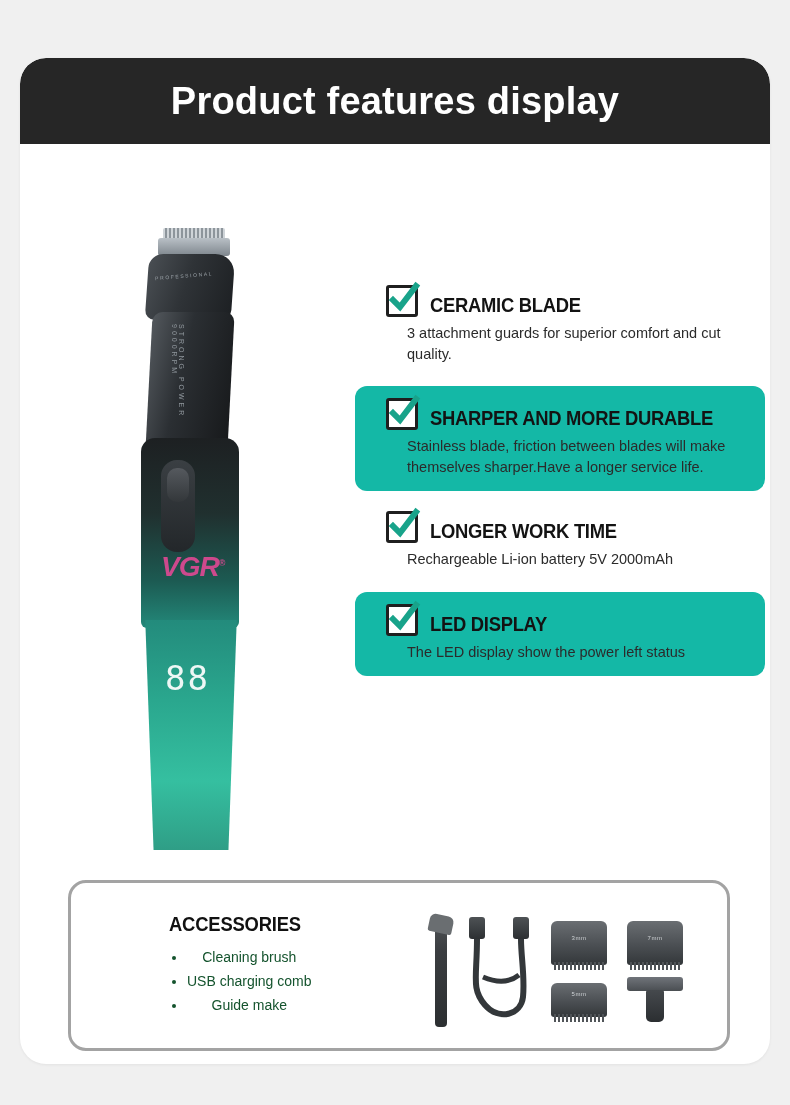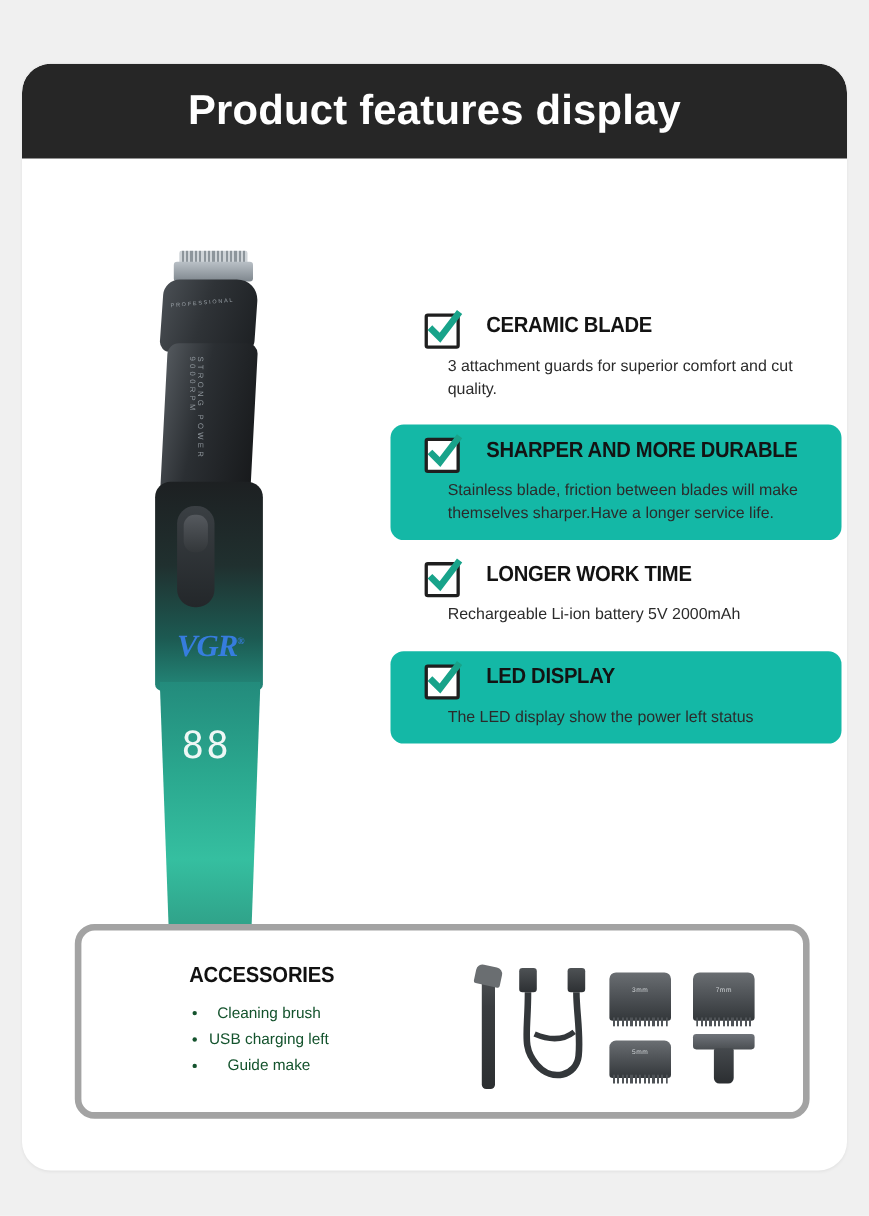--- a/index.html
+++ b/index.html
@@ -158,28 +158,27 @@
     left: 42px;
     top: 240px;
     width: 22px;
     height: 34px;
     background: linear-gradient(to bottom, #55595e, #33373a);
     border-radius: 10px;
   }
   .brand {
     position: absolute;
     left: 36px;
-    top: 344px;
-    color: #3b82f6;
+    top: 323px;
+    color: #ec4899;
     font-size: 28px;
     font-weight: bold;
     font-style: italic;
     letter-spacing: -1px;
     opacity: 0.85;
-    font-family: Liberation Serif, serif;
   }
   .brand small {
     font-size: 9px;
     vertical-align: super;
     font-style: normal;
   }
   .led {
     position: absolute;
     left: 40px;
     top: 430px;
@@ -202,22 +201,22 @@
     position: relative;
     padding: 12px 14px 14px 14px;
     margin-bottom: 8px;
     border-radius: 12px;
   }
   .feature.shaded {
     background: #14b8a6;
   }
   .feature-head {
     display: flex;
-    align-items: flex-start;
-    gap: 24px;
+    align-items: flex-end;
+    gap: 12px;
     margin-bottom: 6px;
     padding-left: 17px;
   }
   .check {
     flex: 0 0 auto;
     width: 26px;
     height: 26px;
     border: 3px solid #1f1f1f;
     border-radius: 3px;
     position: relative;
@@ -242,24 +241,24 @@
     margin-left: 38px;
     font-size: 14.5px;
     line-height: 1.42;
     color: #2b2b2b;
   }
 
   
   .accessories {
     position: absolute;
     left: 48px;
-    top: 782px;
+    top: 822px;
     width: 656px;
     height: 165px;
-    border: 6px solid #a3a3a3;
+    border: 3px solid #a3a3a3;
     border-radius: 18px;
     background: #ffffff;
   }
   .acc-title {
     position: absolute;
     left: 98px;
     top: 30px;
     font-size: 20px;
     font-weight: bold;
     color: #111111;
@@ -445,21 +444,21 @@
         </div>
         <div class="feature-desc">The LED display show the power left status</div>
       </div>
 
     </div>
 
     <div class="accessories">
       <div class="acc-title">ACCESSORIES</div>
       <ul class="acc-list">
         <li>Cleaning brush</li>
-        <li>USB charging left</li>
+        <li>USB charging comb</li>
         <li>Guide make</li>
       </ul>
 
       <div class="acc-img">
         <div class="brush"></div>
         <div class="brush-head"></div>
 
         <div class="cable">
           <div class="plug" style="left:0px; top:0px;"></div>
           <div class="plug" style="left:44px; top:0px;"></div>

